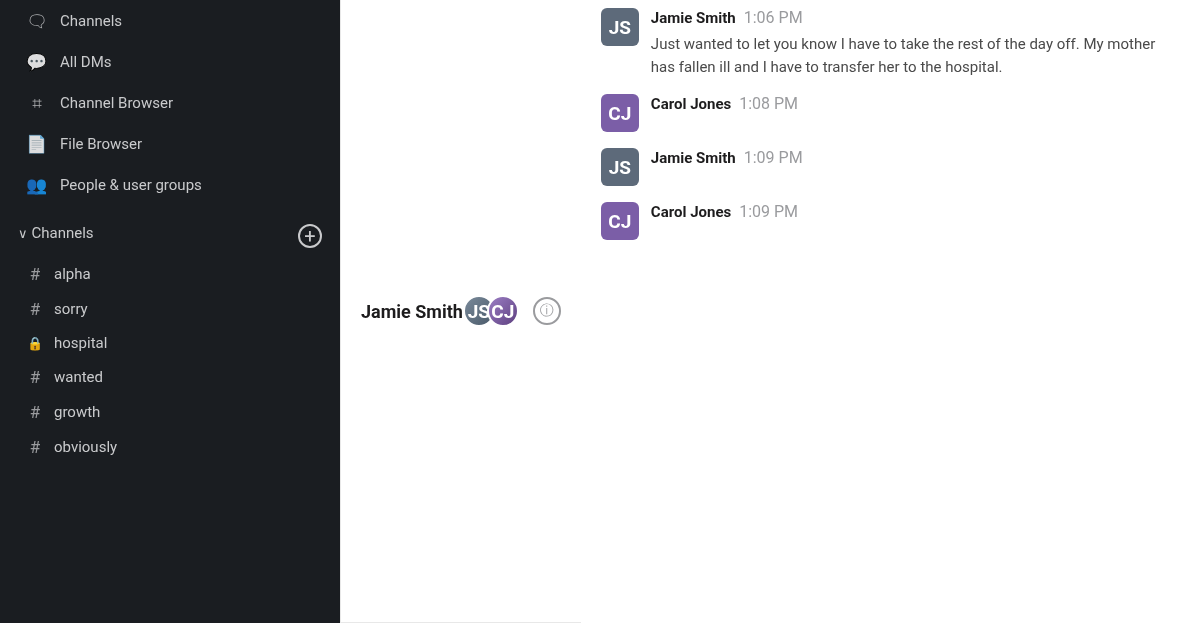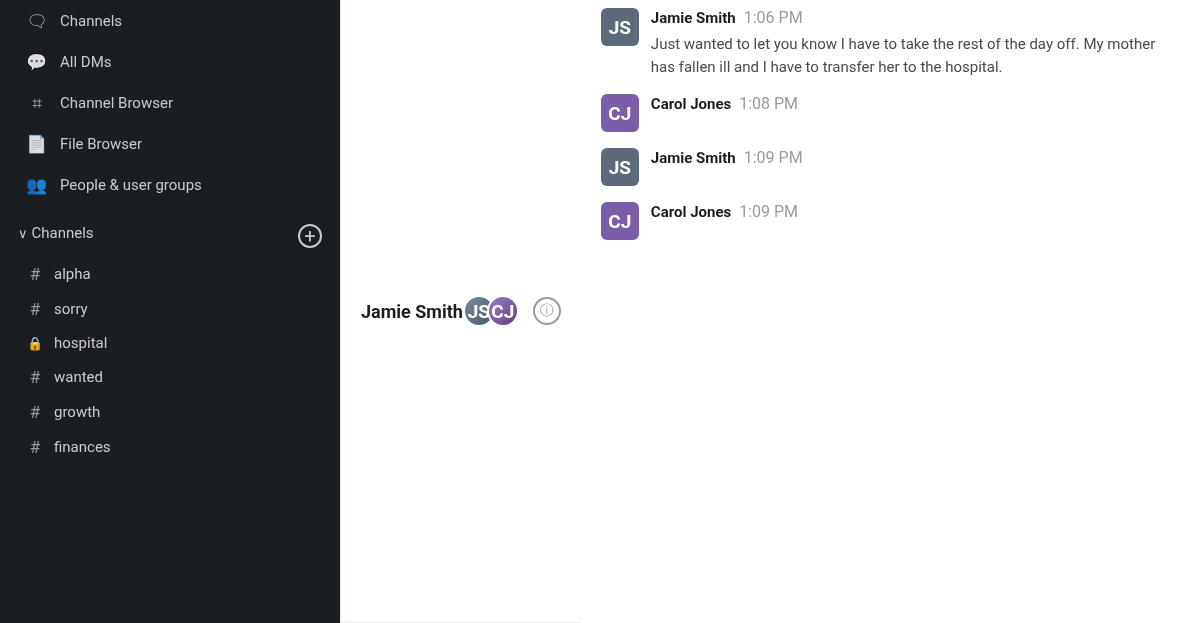--- a/index.html
+++ b/index.html
@@ -256,21 +256,21 @@
       <div class="sidebar-channel-item">
         <span class="channel-prefix">#</span>
         <span>wanted</span>
       </div>
       <div class="sidebar-channel-item">
         <span class="channel-prefix">#</span>
         <span>growth</span>
       </div>
       <div class="sidebar-channel-item">
         <span class="channel-prefix">#</span>
-        <span>finances</span>
+        <span>obviously</span>
       </div>
     </div>
 </div>
 
 <div class="main">
   <div class="chat-header">
     <div class="chat-header-title">Jamie Smith</div>
     <div class="header-avatars">
       <div class="header-avatar face-jamie">
         <span class="face-text">JS</span>

